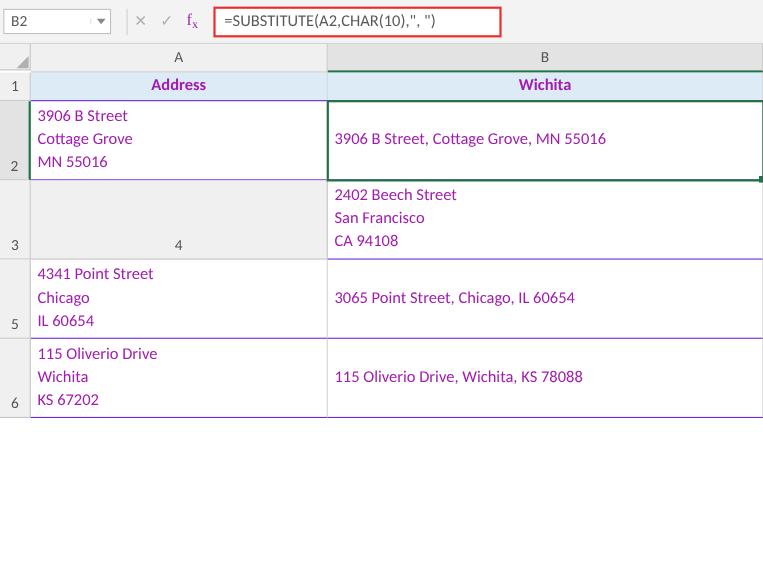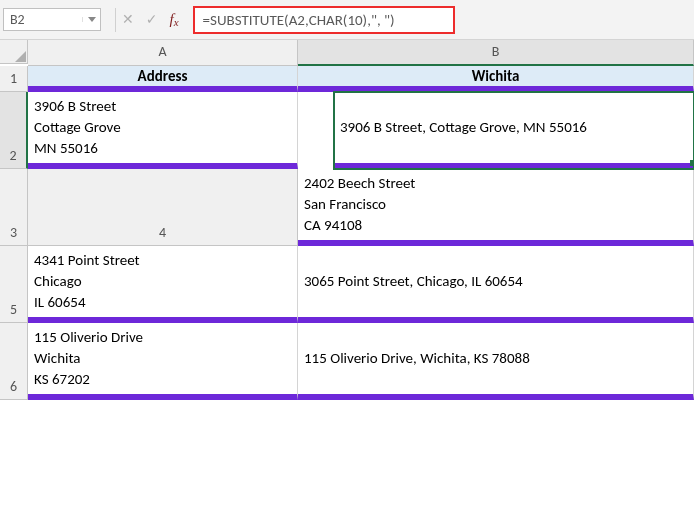--- a/index.html
+++ b/index.html
@@ -49,23 +49,22 @@
   margin: 0 6px;
 }
 .fx-btns {
   display: flex;
   align-items: center;
   gap: 12px;
   color: #b0b0b0;
   font-size: 14px;
 }
 .fx-symbol {
-  font-style: italic;
   font-weight: 500;
-  color: #7f1d1d;
+  color: #a21caf;
   font-family: Georgia, serif;
   font-size: 15px;
 }
 .formula-input {
   flex: 0 0 auto;
   margin-left: 14px;
   background: #fff;
   border: 2.5px solid #ed2c2c;
   padding: 3px 20px 3px 8px;
   color: #5a5a5a;
@@ -117,44 +116,43 @@
   align-items: flex-end;
   justify-content: center;
   padding-bottom: 4px;
 }
 .row-hdr.active {
   background: #e3e3e3;
   border-right: 2px solid #217346;
 }
 .cell {
   border-right: 1px solid #d4d4d4;
-  border-bottom: 6px solid #6d28d9;
+  border-bottom: 1px solid #6d28d9;
   padding: 4px 6px;
   display: flex;
   align-items: center;
   line-height: 1.4;
-  color: #000000;
+  color: #a21caf;
 }
 .cell.header {
   background: #ddebf7;
   font-weight: bold;
   text-align: center;
   justify-content: center;
   height: 26px;
 }
 .cell.multi {
   white-space: pre-line;
   align-items: flex-start;
 }
 .cell.selected {
   outline: 2px solid #217346;
   outline-offset: -1px;
   position: relative;
   z-index: 1;
-  margin-left: 36px;
 }
 .cell.selected::after {
   content: "";
   position: absolute;
   right: -3px;
   bottom: -3px;
   width: 6px; height: 6px;
   background: #217346;
 }
 .tri-down {

